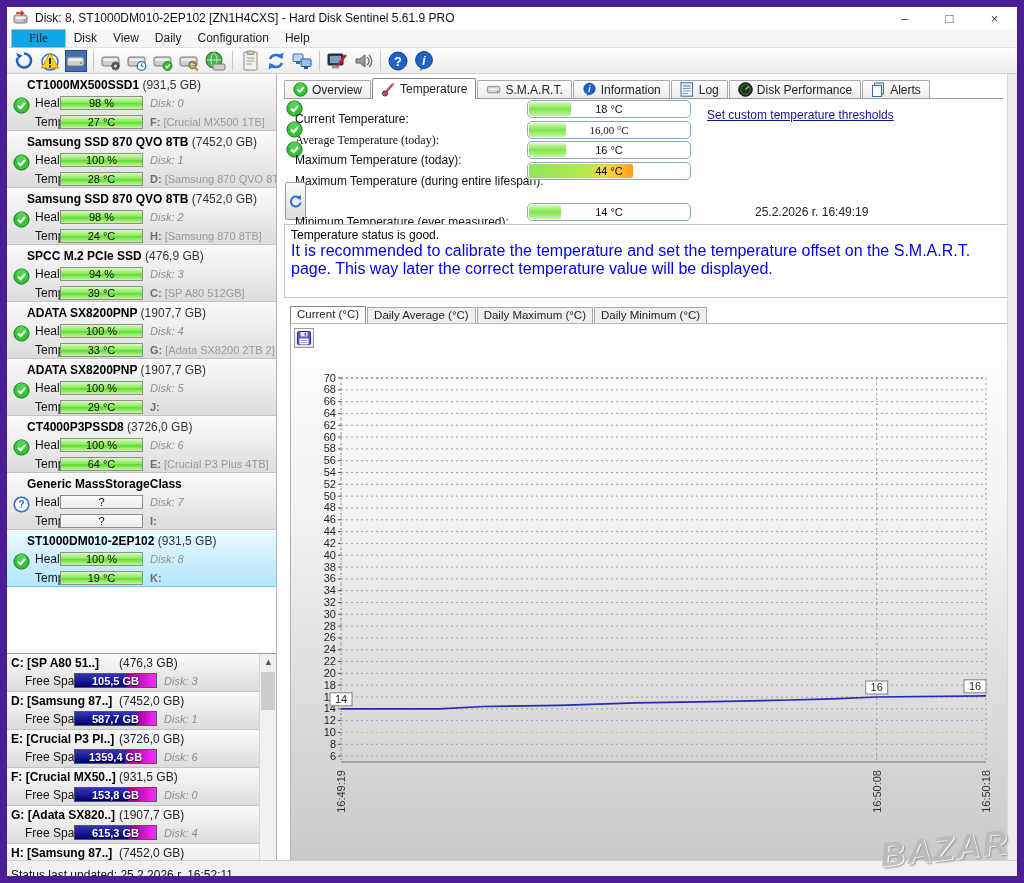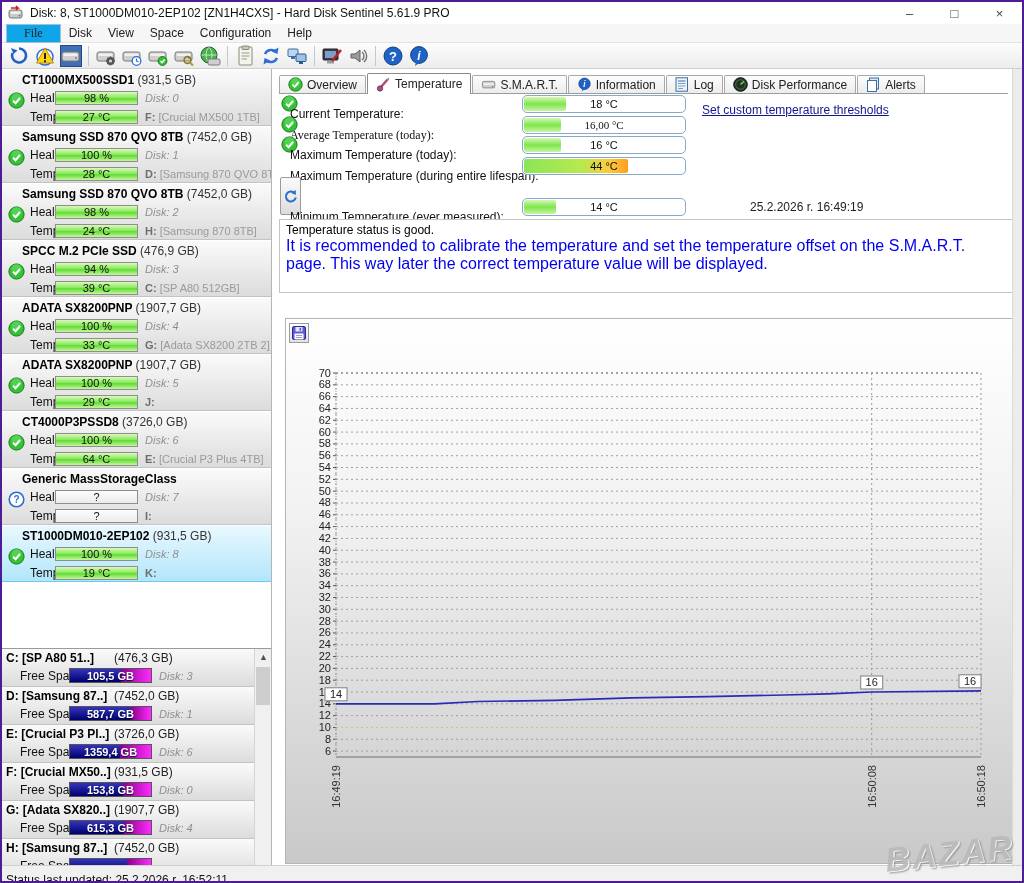--- a/index.html
+++ b/index.html
@@ -1,18 +1,18 @@
 <!DOCTYPE html>
 <html><head>
 <meta charset="utf-8">
 <style>
   * { margin:0; padding:0; box-sizing:border-box; }
   html,body { width:1024px; height:883px; overflow:hidden; }
   body { font-family:"Liberation Sans", sans-serif; font-size:12px; color:#000; background:#f0f0f0; }
-  .window { position:relative; width:1024px; height:883px; border:2px solid #4c1d95; background:#f0f0f0; overflow:hidden; }
+  .window { position:relative; width:1024px; height:883px; border:7px solid #4c1d95; background:#f0f0f0; overflow:hidden; }
 
   
   .titlebar { position:absolute; top:0; left:0; right:0; height:22px; background:#fff; display:flex; align-items:center; padding-left:6px; }
   .titlebar .app-icon { width:16px; height:16px; margin-right:6px; }
   .titlebar .title { font-size:12px; color:#111; white-space:nowrap; }
   .win-controls { position:absolute; right:0; top:0; height:22px; display:flex; }
   .win-btn { width:45px; height:22px; display:flex; align-items:center; justify-content:center; color:#444; font-size:13px; cursor:default; }
 
   
   .menubar { position:absolute; top:22px; left:0; right:0; height:19px; background:#f6f6f6; border-bottom:1px solid #e3e3e3; display:flex; align-items:center; padding-left:4px; }
@@ -121,21 +121,21 @@
       <div class="win-btn">–</div>
       <div class="win-btn">□</div>
       <div class="win-btn">×</div>
     </div>
   </div>
 
   <div class="menubar">
       <span class="menu-item sel">File</span>
       <span class="menu-item">Disk</span>
       <span class="menu-item">View</span>
-      <span class="menu-item">Space</span>
+      <span class="menu-item">Daily</span>
       <span class="menu-item">Configuration</span>
       <span class="menu-item">Help</span>
     </div>
 
   <div class="toolbar">
       <div class="tb-btn">
         <svg width="22" height="22" viewBox="0 0 22 22">
           <path d="M11 3.5 A7 7 0 1 1 4.5 8" fill="none" stroke="#1f62c5" stroke-width="2.6"></path>
           <path d="M3 3 L5.5 9 L9.5 5.5 Z" fill="#1f62c5"></path>
         </svg>
@@ -640,20 +640,26 @@
             <div class="t-date">25.2.2026 r. 16:49:19</div>
           </div>
         </div>
       <a class="thresh-link" href="#">Set custom temperature thresholds</a>
 
       <div class="note-box">
         <div class="note-1">Temperature status is good.</div>
         <div class="note-2">It is recommended to calibrate the temperature and set the temperature offset on the S.M.A.R.T. page. This way later the correct temperature value will be displayed.</div>
       </div>
 
+      <div class="subtabs" id="subtabs">
+          <div class="subtab active">Current (°C)</div>
+          <div class="subtab">Daily Average (°C)</div>
+          <div class="subtab">Daily Maximum (°C)</div>
+          <div class="subtab">Daily Minimum (°C)</div>
+        </div>
 
       <div class="chart-panel">
         <div class="save-btn">
           <svg width="14" height="14" viewBox="0 0 14 14">
               <rect x="0.5" y="0.5" width="13" height="13" rx="1.5" fill="#5a5ad8" stroke="#2e2e8a"></rect>
               <rect x="3.5" y="1" width="7" height="4.5" fill="#e8e8ff"></rect>
               <rect x="7.5" y="1.8" width="1.6" height="3" fill="#5a5ad8"></rect>
               <rect x="2.5" y="7.5" width="9" height="6" fill="#fff"></rect>
               <line x1="4" y1="9.5" x2="10" y2="9.5" stroke="#9a9ad0"></line>
               <line x1="4" y1="11.5" x2="10" y2="11.5" stroke="#9a9ad0"></line>

